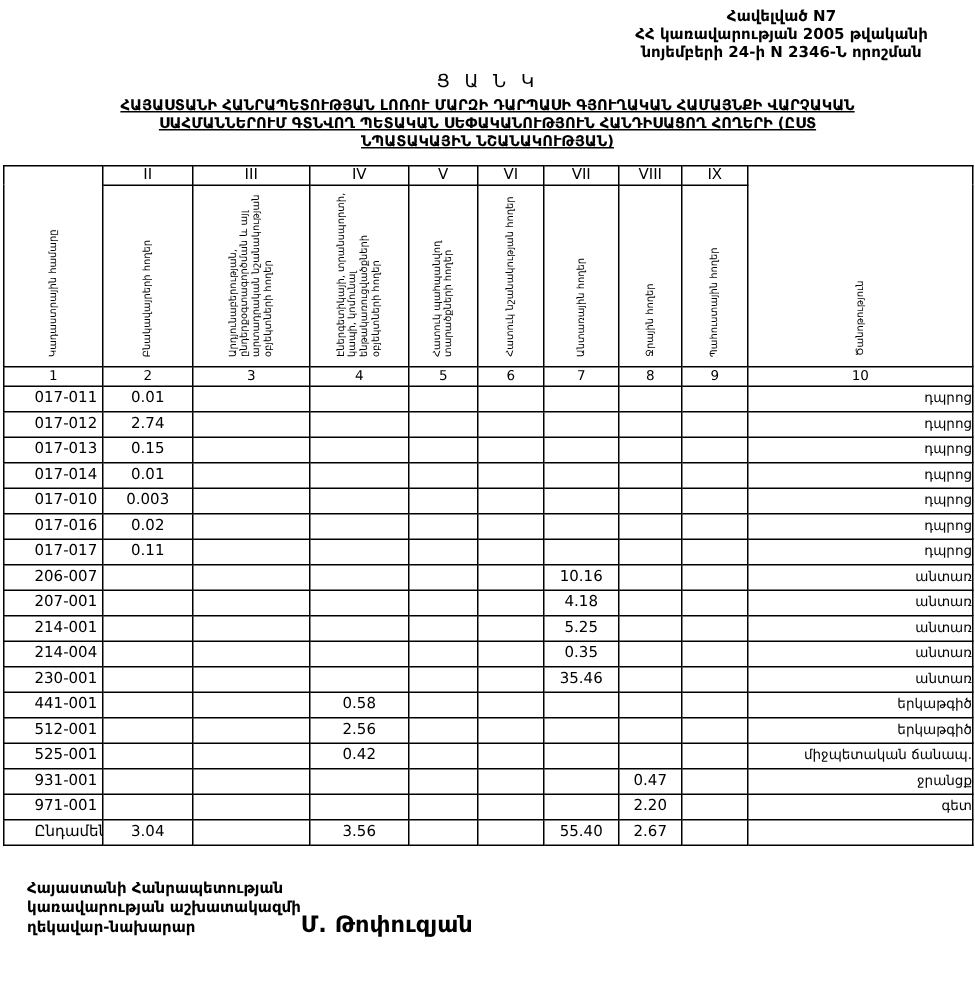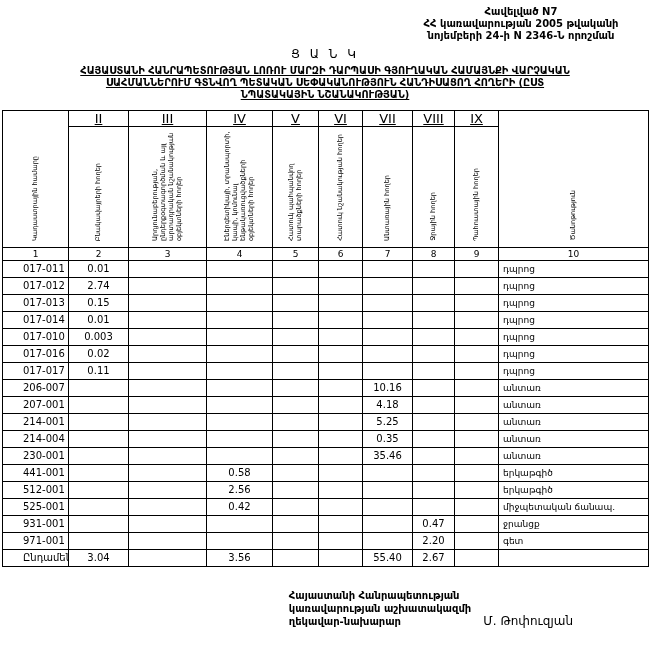--- a/index.html
+++ b/index.html
@@ -41,47 +41,47 @@
     border-collapse: collapse;
     table-layout: fixed;
     width: 646px;
     margin: 8px auto 0 auto;
   }
   th, td {
     border: 1px solid #000;
     font-weight: normal;
     overflow: hidden;
   }
-  .roman   { font-size: 13px;  text-align: center; height: 13px; text-decoration: underline; }
+  .roman   { font-size: 10px;  text-align: center; height: 13px; }
   .numcell { font-size: 9px;  text-align: center; height: 13px; }
   .vcell   { vertical-align: bottom; text-align: center; height: 118px; padding: 2px 1px; }
   .vert {
     writing-mode: vertical-rl;
     transform: rotate(180deg);
     display: inline-block;
     font-size: 6.6px;
     line-height: 1.2;
     max-height: 112px;
     text-align: left;
   }
   tbody td { height: 17px; font-size: 10px; }
   .c-id   { text-align: left;  padding-left: 20px; }
   .c-num  { text-align: center; }
-  .c-note { text-align: left; padding-left: 4px; font-size: 9px; }
+  .c-note { text-align: right; padding-left: 4px; font-size: 9px; }
   .total td { font-size: 10px; }
 
   .footer {
     display: flex;
-    justify-content: flex-end;
+    justify-content: flex-start;
     align-items: flex-end;
     margin-top: 22px;
     padding: 0 75px 0 16px;
   }
   .footer-office { font-size: 10px; font-weight: bold; line-height: 1.3; }
-  .signature { font-size: 12px; font-weight: normal; margin-left: 12px; }
+  .signature { font-size: 15px; font-weight: bold; }
 </style>
 </head>
 <body>
 
 <div class="page">
 
   <div class="appendix">
     <div>Հավելված N7</div>
     <div>ՀՀ կառավարության 2005 թվականի</div>
     <div>նոյեմբերի 24-ի N 2346-Ն որոշման</div>

